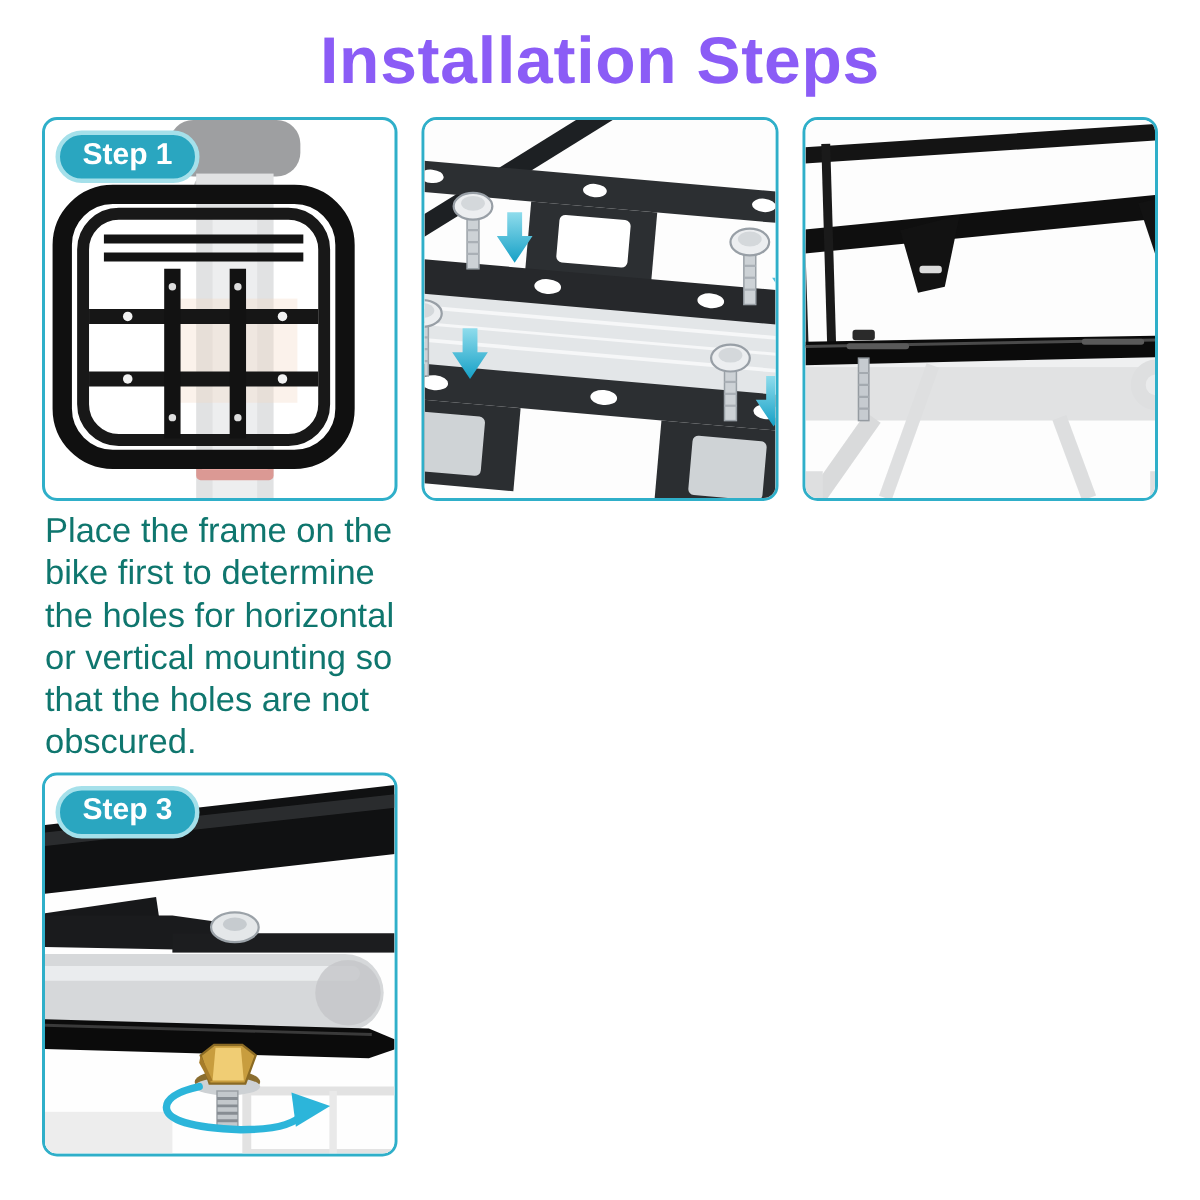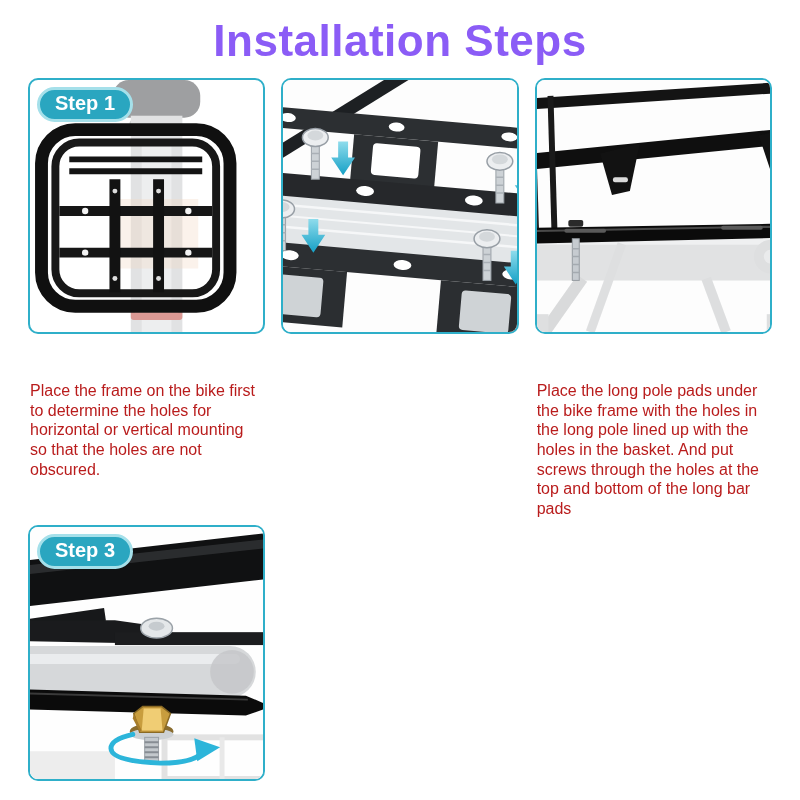--- a/index.html
+++ b/index.html
@@ -23,24 +23,23 @@
     overflow:hidden; background:#ffffff;
   }
   .panel svg { display:block; width:100%; height:100%; }
   .badge {
     position:absolute; top:7px; left:7px; z-index:2;
     background:#2aa6c0; border:3px solid #a5e0ea; border-radius:999px;
     color:#ffffff; font-size:20px; font-weight:bold;
     padding:1px 15px 3px 15px; line-height:1.25;
   }
   .caption {
-    font-size:16px; color:#b91c1c; line-height:1.23;
+    font-size:23px; color:#0f766e; line-height:1.23;
     padding:5px 2px 0 2px; min-height:80px;
     white-space:pre-line;
-    margin-top:42px;
   }
 </style>
 </head>
 <body>
 
 <div class="title">Installation Steps</div>
 
 <div class="grid">
 
   <div class="step-cell">
@@ -228,21 +227,20 @@
           <line x1="314" y1="188" x2="321" y2="188" stroke="#a4aab0" stroke-width="1.5"></line>
           <rect x="310" y="135" width="15" height="7" rx="2" fill="#2a2a2a"></rect>
         </g>
 
         <g fill="url(#ag3)">
           <path d="M52 168 l12 18 h-7 v20 h-10 v-20 h-7 Z"></path>
           <path d="M335 162 l12 18 h-7 v20 h-10 v-20 h-7 Z"></path>
         </g>
       </svg>
     </div>
-    <div class="caption">Place the long pole pads under the bike frame with the holes in the long pole lined up with the holes in the basket. And put screws through the holes at the top and bottom of the long bar pads</div>
   </div>
 
   <div class="step-cell">
     <div class="panel">
       <div class="badge">Step 3</div>
       <svg viewBox="0 0 364 254" preserveAspectRatio="xMidYMid slice" role="img">
         <rect x="0" y="0" width="364" height="254" fill="#fefefe"></rect>
 
         <g>
           <rect x="200" y="212" width="160" height="42" fill="none" stroke="#e2e2e2" stroke-width="6"></rect>

